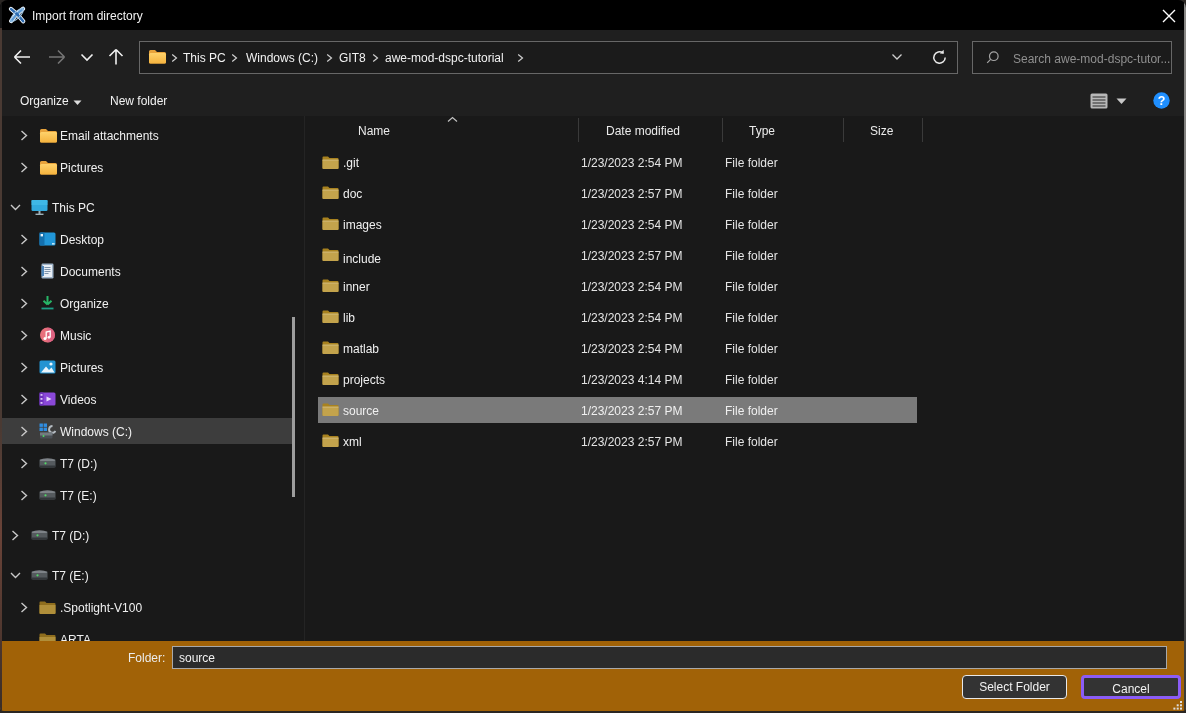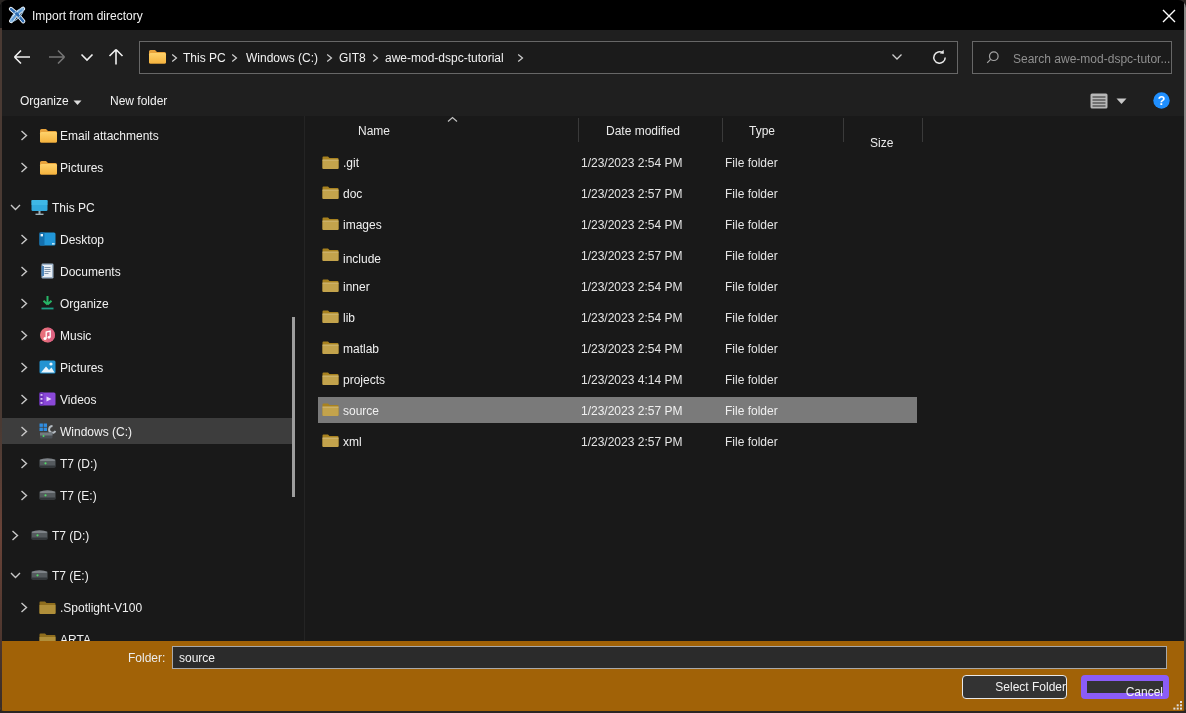--- a/index.html
+++ b/index.html
@@ -12,21 +12,21 @@
   .txt { color:#f2f2f2; font-size:12px; line-height:1; white-space:nowrap; }
   
   #titlebar { position:absolute; left:0; top:0; width:100%; height:30px; background:#000; }
   
   #chrome { position:absolute; left:0; top:30px; width:100%; height:86px; background:#1f1f1f; }
   .barbox { position:absolute; border:1px solid #676767; background:#1b1b1b; }
   
   #content { position:absolute; left:0; top:116px; width:100%; height:525px; background:#191919; }
   #bottombar { position:absolute; left:0; top:641px; width:100%; height:70px; background:#a16207; }
   .btn { position:absolute; height:24px; background:#333333; border-radius:4px;
-         color:#f2f2f2; font-size:12px; text-align:right; line-height:22px; }
+         color:#f2f2f2; font-size:12px; text-align:center; line-height:22px; }
   .colsep { position:absolute; top:118px; width:1px; height:24px; background:#3a3a3a; }
   .hdr { position:absolute; color:#ebebeb; font-size:12px; top:124px;margin-left:23px; }
   .row-name { position:absolute; color:#f0f0f0; font-size:12px; }
   .crumb { position:absolute; color:#f2f2f2; font-size:12px; top:51px; }
 </style>
 </head>
 <body>
 <svg width="0" height="0" style="position:absolute">
 <defs>
   <linearGradient id="fg" x1="0" y1="0" x2="0" y2="1">
@@ -225,21 +225,21 @@
     <div class="abs" style="left:292px;top:201px;width:2.5px;height:180px;background:#9d9d9d"></div>
 
     <div class="abs" style="left:304px;top:0;width:1px;height:525px;background:#242424"></div>
 
     <svg class="abs" style="left:447px;top:0px" width="11" height="7" viewBox="0 0 11 7">
       <path d="M1 5.5 L5.5 1.5 L10 5.5" stroke="#c0c0c0" stroke-width="1.2" fill="none"></path>
     </svg>
     <div class="hdr" style="left:335px;top:8px">Name</div>
     <div class="hdr" style="left:583px;top:8px">Date modified</div>
     <div class="hdr" style="left:726px;top:8px">Type</div>
-    <div class="hdr" style="left:847px;top:20px">Size</div>
+    <div class="hdr" style="left:847px;top:8px">Size</div>
     <div class="colsep" style="left:578px;top:2px"></div>
     <div class="colsep" style="left:722px;top:2px"></div>
     <div class="colsep" style="left:843px;top:2px"></div>
     <div class="colsep" style="left:922px;top:2px"></div>
 
     <svg class="abs" style="left:322px;top:38.5px" width="17" height="15" viewBox="0 0 17 15">
         <use href="#folderM"></use>
       </svg>
     <div class="row-name" style="left:343px;top:40.0px">.git</div>
     <div class="row-name" style="left:581px;top:40.0px;color:#e4e4e4">1/23/2023 2:54 PM</div>
@@ -408,21 +408,21 @@
         <use href="#folderD"></use>
       </svg>
     <div class="row-name" style="left:60px;top:517.0px">ARTA</div>
   </div>
   <div id="bottombar">
     <div class="abs txt" style="left:128px;top:11px;color:#ececec">Folder:</div>
     <div class="abs" style="left:172px;top:5px;width:995px;height:23px;border:1px solid #a9a9a9;background:#2b2b2b">
       <div class="abs txt" style="left:6px;top:5px">source</div>
     </div>
     <div class="btn" style="left:962px;top:34px;width:105px;border:1px solid #e8e8e8">Select Folder</div>
-    <div class="btn" style="left:1081px;top:34px;width:88px;border:6px solid #8b5cf6">Cancel</div>
+    <div class="btn" style="left:1081px;top:34px;width:100px;border:3px solid #8b5cf6">Cancel</div>
     <div class="abs" style="left:1179.6px;top:60px;width:2.3px;height:2.3px;background:#dedede;
          box-shadow:-3.3px 3.3px #dedede, 0 3.3px #dedede, -6.6px 6.6px #dedede, -3.3px 6.6px #dedede, 0 6.6px #dedede"></div>
   </div>
 
   <div class="edge" style="left:0;top:0;width:2px;height:711px;background:linear-gradient(#151515 0 28px,#4a3a33 28px 60%,#6a4338 75%,#3a2e28)"></div>
   <div class="edge" style="left:1184px;top:0;width:2px;height:711px;background:linear-gradient(#8b8a88,#7d7c7a 30%,#565553 70%,#3a3937)"></div>
 
 </div>
 
 </body></html>

